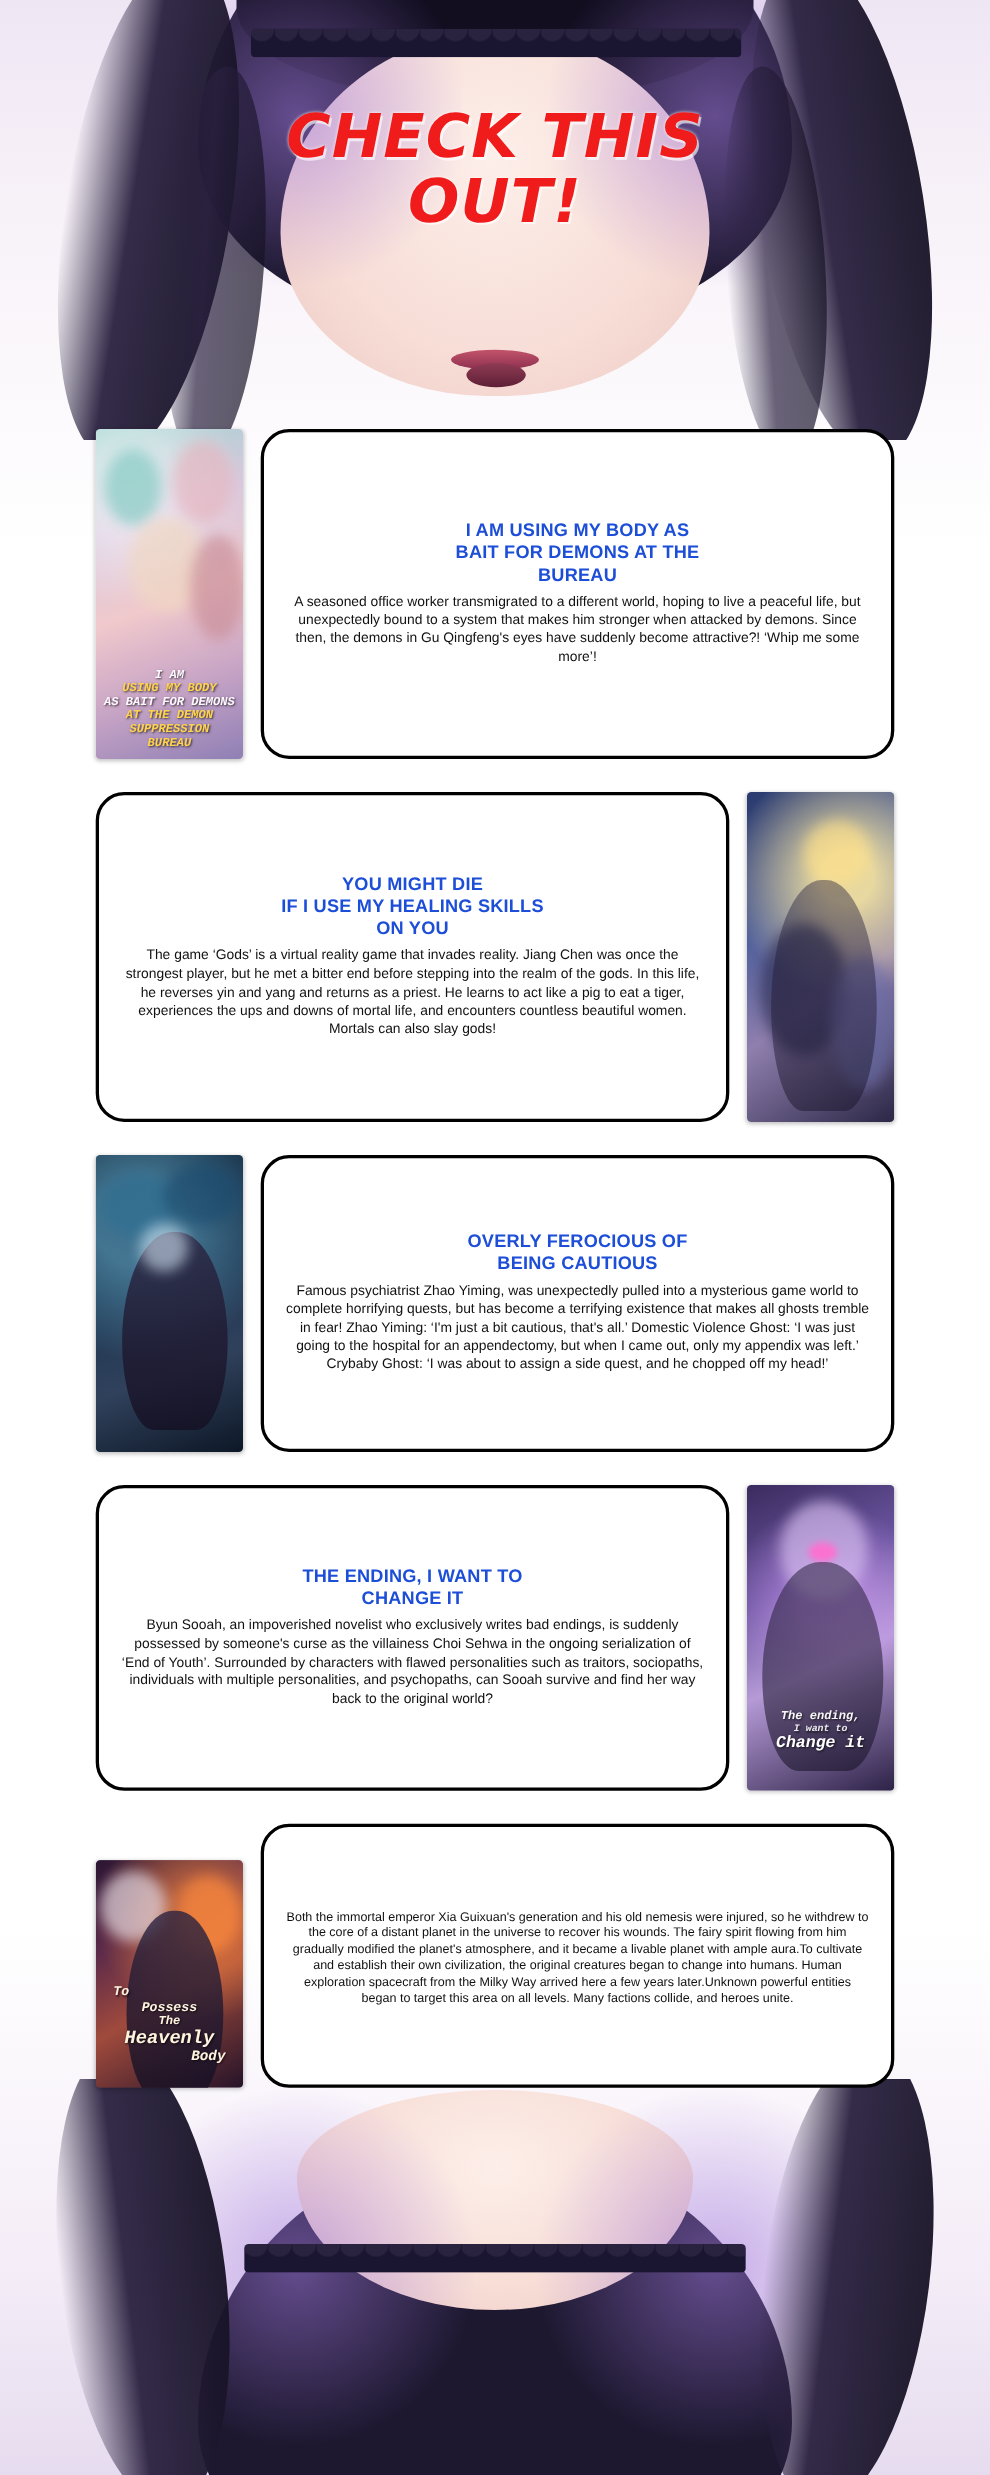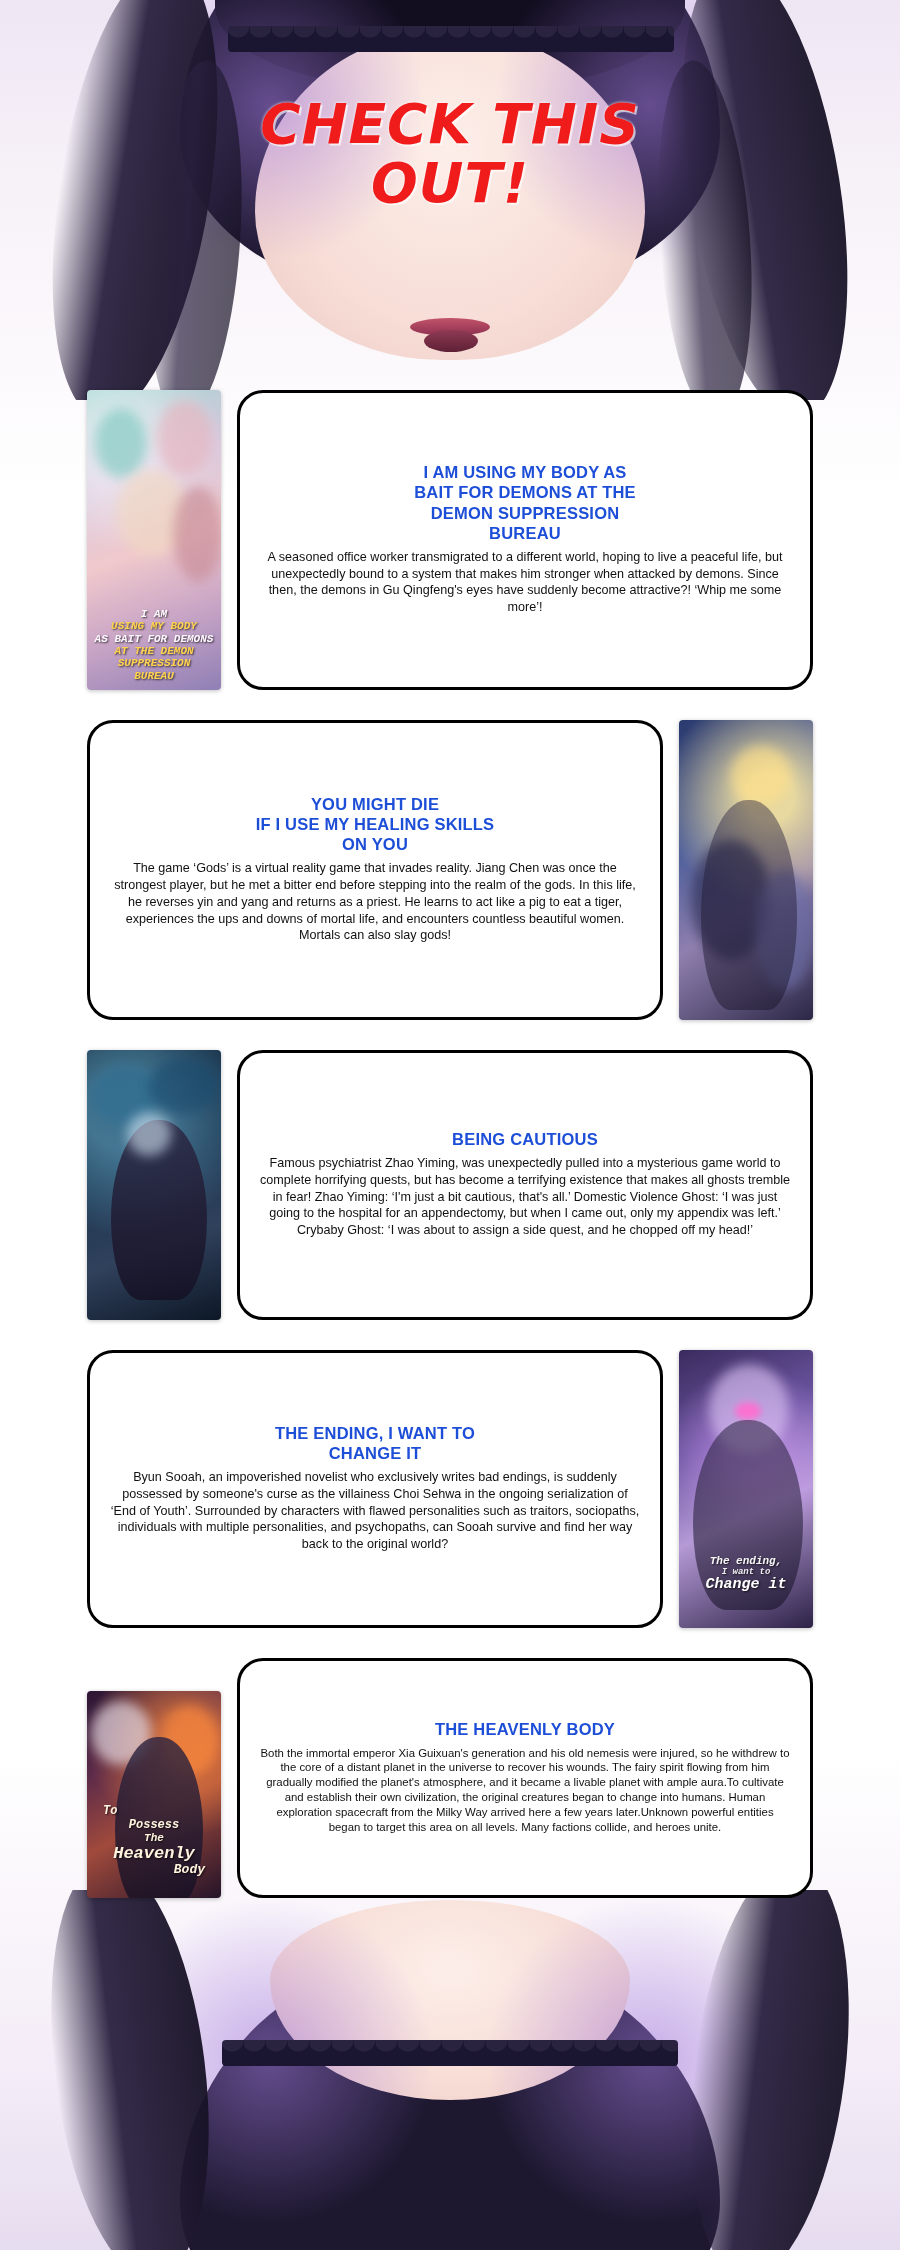--- a/index.html
+++ b/index.html
@@ -260,21 +260,20 @@
           <div>AS BAIT FOR DEMONS</div>
           <div style="color:#ffd34d">AT THE DEMON</div>
           <div style="color:#ffd34d">SUPPRESSION</div>
           <div style="color:#ffd34d">BUREAU</div>
         </div>
       </div>
       <div class="bubble">
         <h3>
           <div>I AM USING MY BODY AS</div>
           <div>BAIT FOR DEMONS AT THE</div>
-          <div>DEMON SUPPRESSION</div>
           <div>BUREAU</div>
         </h3>
         <p>A seasoned office worker transmigrated to a different world, hoping to live a peaceful life, but unexpectedly bound to a system that makes him stronger when attacked by demons. Since then, the demons in Gu Qingfeng's eyes have suddenly become attractive?! ‘Whip me some more’!</p>
       </div>
     </div>
 
     <div class="row reverse" style="height:300px;">
       <div class="cover c2">
         <div class="blob" style="left:52px; top:26px; width:60px; height:60px; background:#ffe08a;"></div>
         <div class="blob" style="left:12px; top:120px; width:80px; height:120px; background:#2a2c52;"></div>
@@ -293,20 +292,21 @@
 
     <div class="row" style="height:270px;">
       <div class="cover c3">
         <div class="blob" style="left:4px; top:16px; width:70px; height:60px; background:#2f6f93;"></div>
         <div class="blob" style="left:62px; top:8px; width:70px; height:56px; background:#1b4b6e;"></div>
         <div class="figdark" style="left:24px; top:70px; width:96px; height:180px; opacity:.8;"></div>
         <div class="blob" style="left:40px; top:62px; width:44px; height:44px; background:#dff1ff; opacity:.55;"></div>
       </div>
       <div class="bubble">
         <h3>
+          <div>OVERLY FEROCIOUS OF</div>
           <div>BEING CAUTIOUS</div>
         </h3>
         <p>Famous psychiatrist Zhao Yiming, was unexpectedly pulled into a mysterious game world to complete horrifying quests, but has become a terrifying existence that makes all ghosts tremble in fear! Zhao Yiming: ‘I'm just a bit cautious, that's all.’ Domestic Violence Ghost: ‘I was just going to the hospital for an appendectomy, but when I came out, only my appendix was left.’ Crybaby Ghost: ‘I was about to assign a side quest, and he chopped off my head!’</p>
       </div>
     </div>
 
     <div class="row reverse" style="height:278px;">
       <div class="cover c4">
         <div class="blob" style="left:30px; top:14px; width:80px; height:90px; background:#d7bff0;"></div>
         <div class="blob" style="left:56px; top:52px; width:26px; height:18px; background:#ff6fd0; filter:blur(3px); opacity:.95;"></div>
@@ -334,20 +334,19 @@
         <div class="cover-title" style="font-size:13px; color:#fff3de; bottom:20px;">
           <div style="font-size:12px; text-align:left; margin-left:10px;">To</div>
           <div style="font-size:12px;">Possess</div>
           <div style="font-size:11px;">The</div>
           <div style="font-size:17px;">Heavenly</div>
           <div style="font-size:13px; text-align:right; margin-right:10px;">Body</div>
         </div>
       </div>
       <div class="bubble">
         <h3>
-          <div>THE HEAVENLY BODY</div>
         </h3>
         <p class="small">Both the immortal emperor Xia Guixuan's generation and his old nemesis were injured, so he withdrew to the core of a distant planet in the universe to recover his wounds. The fairy spirit flowing from him gradually modified the planet's atmosphere, and it became a livable planet with ample aura.To cultivate and establish their own civilization, the original creatures began to change into humans. Human exploration spacecraft from the Milky Way arrived here a few years later.Unknown powerful entities began to target this area on all levels. Many factions collide, and heroes unite.</p>
       </div>
     </div>
 
   </div>
 </div>
 
 </body></html>

